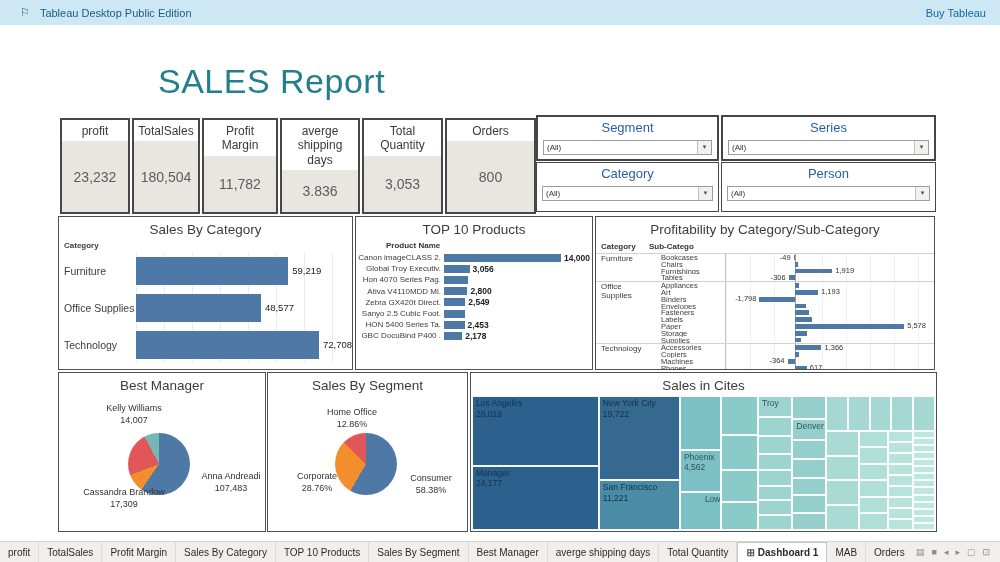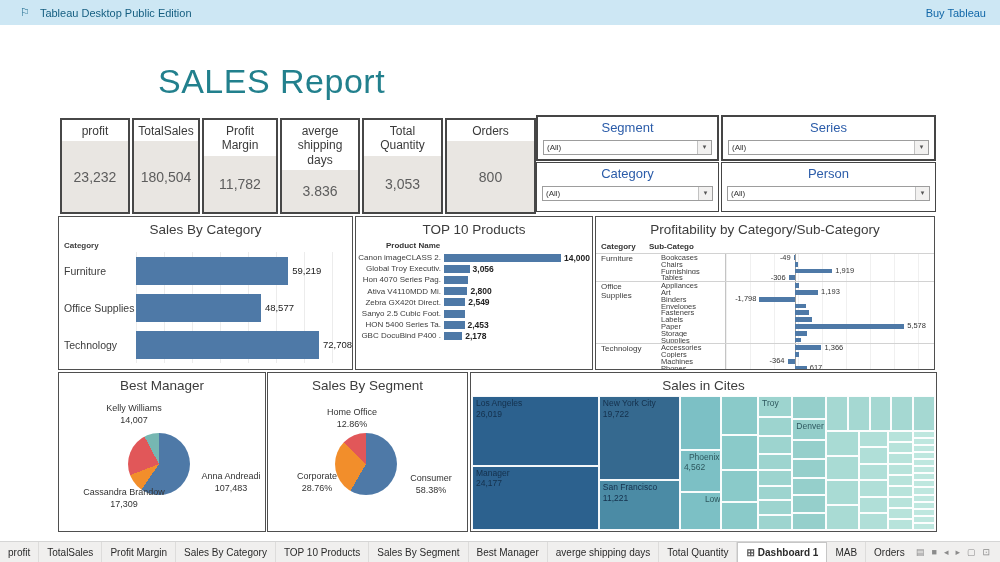--- a/index.html
+++ b/index.html
@@ -456,21 +456,21 @@
             <span class="tm-val" style="color: rgb(20, 48, 76);">19,722</span>
           </div>
           <div class="tm-cell" style="height: 37%; background: rgb(75, 139, 165);">
             <span class="tm-name" style="color: rgb(20, 48, 76);">San Francisco</span>
             <span class="tm-val" style="color: rgb(20, 48, 76);">11,221</span>
           </div>
         </div>
         <div class="tm-col" style="width: 8.8%;">
           <div class="tm-cell" style="height: 40%; background: rgb(124, 192, 197);"></div>
           <div class="tm-cell" style="height: 32%; background: rgb(124, 192, 197);">
-            <span class="tm-name" style="color: rgb(45, 87, 94); text-align: right;">Phoenix</span>
+            <span class="tm-name" style="color: rgb(45, 87, 94);">Phoenix</span>
             <span class="tm-val" style="color: rgb(45, 87, 94);">4,562</span>
           </div>
           <div class="tm-cell" style="height: 28%; background: rgb(124, 192, 197); padding-left: 24px;">
             <span class="tm-name" style="color: rgb(45, 87, 94);">Lowell</span>
           </div>
         </div>
         <div class="tm-col" style="width: 8.1%;">
           <div class="tm-cell" style="height: 29%; background: rgb(138, 202, 201);"></div>
           <div class="tm-cell" style="height: 26%; background: rgb(138, 202, 201);"></div>
           <div class="tm-cell" style="height: 24%; background: rgb(138, 202, 201);"></div>

